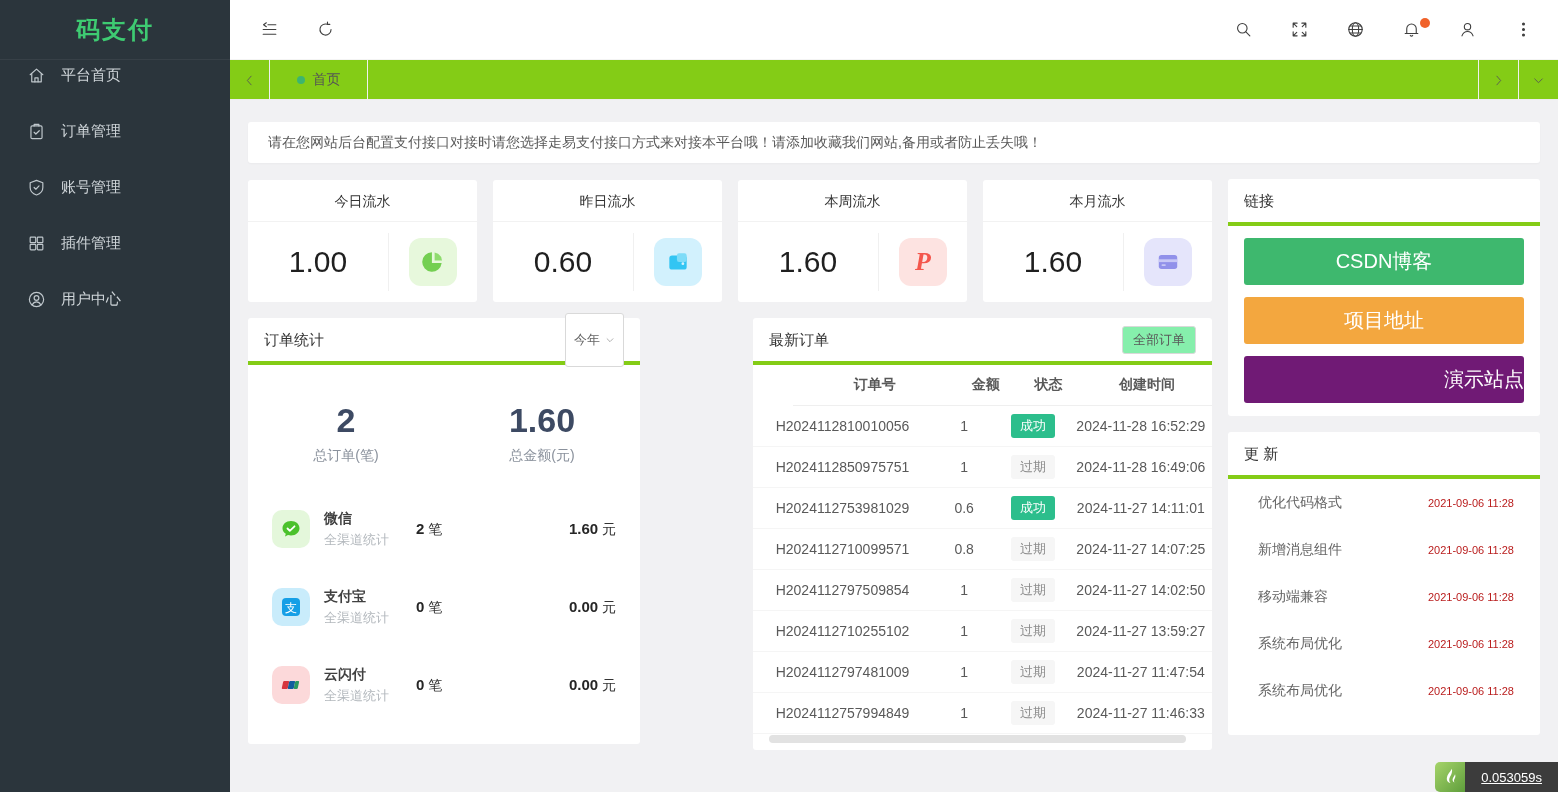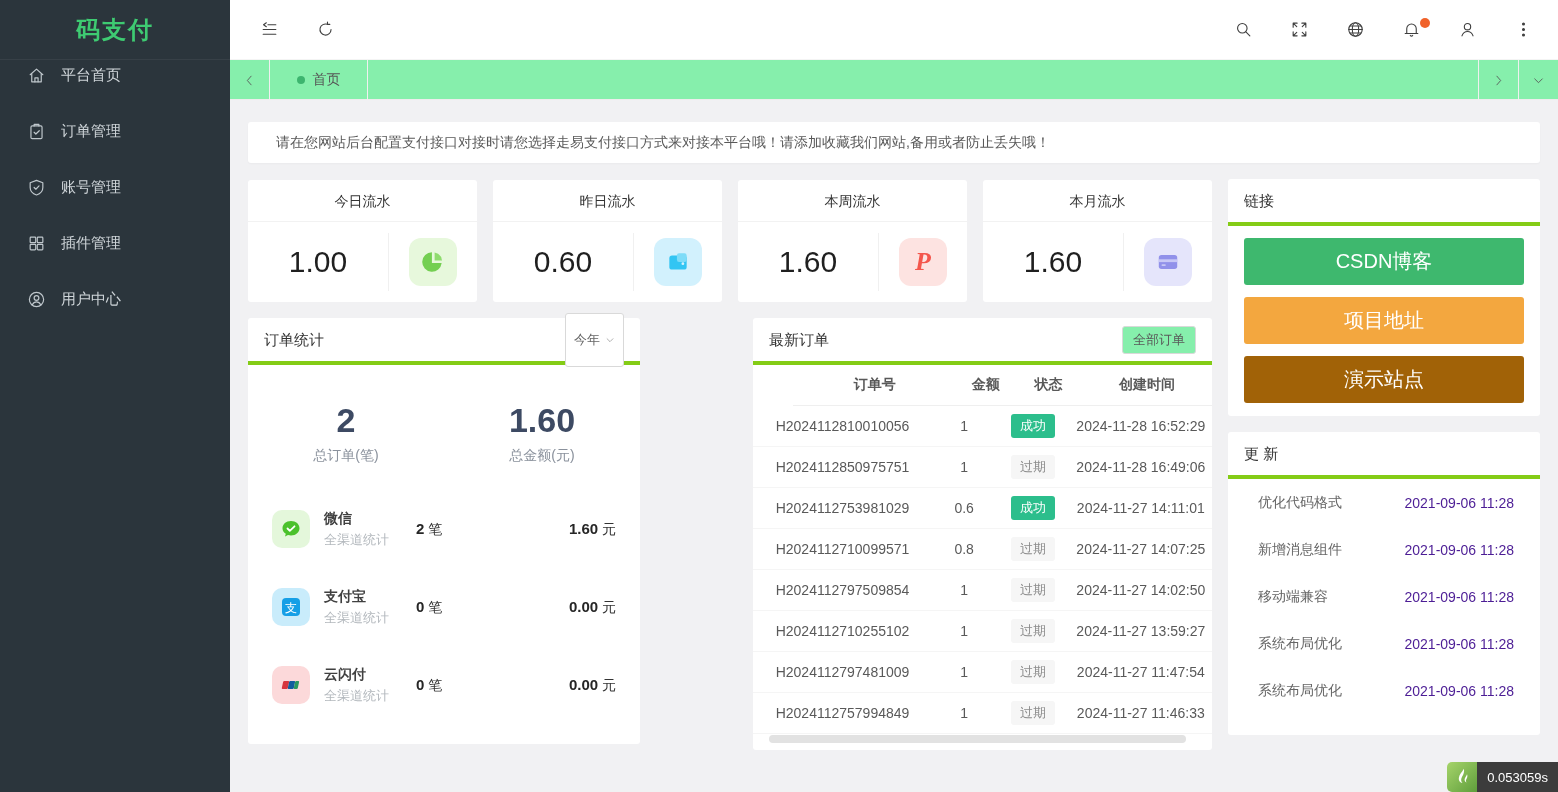--- a/index.html
+++ b/index.html
@@ -20,39 +20,39 @@
   .header { position:absolute; left:230px; top:0; right:0; height:60px; background:#fff;
     display:flex; align-items:center; justify-content:space-between; border-bottom:1px solid #f4f4f4; z-index:4; }
   .hgroup { display:flex; align-items:center; }
   .hgroup.left { margin-left:28px; gap:34px; }
   .hgroup.right { margin-right:24px; gap:34px; }
   .hicon { position:relative; width:22px; height:22px; display:flex; align-items:center; justify-content:center; cursor:pointer; }
   .hicon svg { width:19px; height:19px; stroke:#3f3f3f; stroke-width:1.4; fill:none; stroke-linecap:round; stroke-linejoin:round; }
   .dot { position:absolute; right:-8px; top:-1px; width:10px; height:10px; border-radius:50%; background:#f0622a; }
 
   
-  .tabbar { position:absolute; left:230px; top:60px; right:0; height:40px; background:#86efac;
+  .tabbar { position:absolute; left:230px; top:60px; right:0; height:40px; background:#84cc16;
     border-bottom:1px solid #ededed; display:flex; z-index:4; }
   .tab-nav { width:40px; height:40px; display:flex; align-items:center; justify-content:center; cursor:pointer; }
   .tab-nav svg { width:13px; height:13px; stroke:#555; stroke-width:1.6; fill:none; stroke-linecap:round; stroke-linejoin:round; }
   .tab-nav.l { border-right:1px solid #f0f0f0; }
   .tab-nav.r { border-left:1px solid #f0f0f0; }
   .tab { width:98px; height:40px; display:flex; align-items:center; justify-content:center; gap:8px;
     border-right:1px solid #f0f0f0; color:#555; cursor:pointer; }
   .tab .tdot { width:8px; height:8px; border-radius:50%; background:#3db56f; }
   .tab-spacer { flex:1; }
 
   
   .content { position:absolute; left:230px; top:100px; right:0; bottom:0; background:#f1f1f3; }
   .panel { position:absolute; background:#fff; border-radius:3px; }
   .panel-header { height:47px; line-height:46px; padding:0 16px; font-size:15px; color:#333;
     border-bottom:4px solid #84cc16; display:flex; align-items:center; justify-content:space-between; }
 
   .notice { position:absolute; left:18px; top:22px; width:1292px; height:41px; background:#fff;
-    border-radius:3px; line-height:41px; padding-left:28px; color:#595959; box-shadow:0 1px 2px rgba(0,0,0,.03); }
+    border-radius:3px; line-height:41px; padding-left:20px; color:#595959; box-shadow:0 1px 2px rgba(0,0,0,.03); }
 
   
   .stat-card { position:absolute; top:80px; width:229px; height:122px; background:#fff; border-radius:3px; }
   .stat-title { height:42px; line-height:42px; text-align:center; color:#333; border-bottom:1px solid #f2f2f2; }
   .stat-body { height:79px; display:flex; align-items:center; }
   .stat-value { flex:1; text-align:center; font-size:30px; color:#1f1f1f; }
   .stat-div { width:1px; height:58px; background:#f0f0f0; }
   .stat-iconwrap { width:88px; display:flex; align-items:center; justify-content:center; }
   .stat-iconbox { width:48px; height:48px; border-radius:12px; display:flex; align-items:center; justify-content:center; }
   .ib-pie { background:#e7f8dc; } .ib-wallet { background:#d2f1fd; }
@@ -94,27 +94,27 @@
   .oc { text-align:center; font-size:14px; color:#595959; }
   .oc1 { width:39%; } .oc2 { width:14%; } .oc3 { width:16%; } .oc4 { width:31%; }
   .badge { display:inline-block; padding:3px 9px; border-radius:3px; font-size:13px; }
   .badge-success { background:#2cbe8c; color:#fff; }
   .badge-expired { background:#f6f6f6; color:#8c8c8c; }
   .hscroll { position:absolute; left:16px; right:26px; bottom:7px; height:8px; background:#e2e2e2; border-radius:4px; }
 
   
   .updates-panel { left:998px; top:332px; width:312px; height:303px; }
   .update-row { display:flex; align-items:center; justify-content:space-between; height:47px; padding:0 26px 0 30px; }
-  .u-name { color:#666; } .u-date { color:#4c1d95; font-size:14px; }
+  .u-name { color:#666; } .u-date { color:#b91c1c; font-size:11px; }
 
   
   .footer-timer { position:absolute; right:0; bottom:0; height:30px; display:flex; z-index:6; }
   .tp-logo { width:30px; height:30px; border-radius:5px 0 0 5px; background:linear-gradient(135deg,#a6d46a,#5f9e3c);
     display:flex; align-items:center; justify-content:center; }
-  .timer-badge { background:#3c3c3c; color:#fff; font-size:13px; display:flex; align-items:center; padding:0 10px; }
+  .timer-badge { background:#3c3c3c; color:#fff; font-size:13px; display:flex; align-items:center; padding:0 16px;text-decoration:underline; }
 </style>
 </head>
 <body>
 
 <aside class="sidebar">
   <div class="logo">码支付</div>
   <nav class="menu">
     <div class="menu-item">
       <span><svg viewBox="0 0 24 24">
             <path d="M4 11 L12 4 L20 11"></path>
@@ -311,21 +311,21 @@
         </div>
     </div>
   </section>
 
   <section class="panel links-panel">
     <div class="panel-header">
       <span>链接</span>
     </div>
     <button class="link-btn" style="background: rgb(62, 184, 110);">CSDN博客</button>
     <button class="link-btn" style="background: rgb(243, 167, 63);">项目地址</button>
-    <button class="link-btn" style="background: #a16207;">演示站点</button>
+    <button class="link-btn" style="background: #701a75; text-align: right;">演示站点</button>
   </section>
 
   <section class="panel ostats-panel">
     <div class="panel-header">
       <span>订单统计</span>
       <span class="range-select">
         <span>今年</span>
         <svg viewBox="0 0 24 24">
             <path d="M5 9 L12 16 L19 9"></path>
           </svg>

